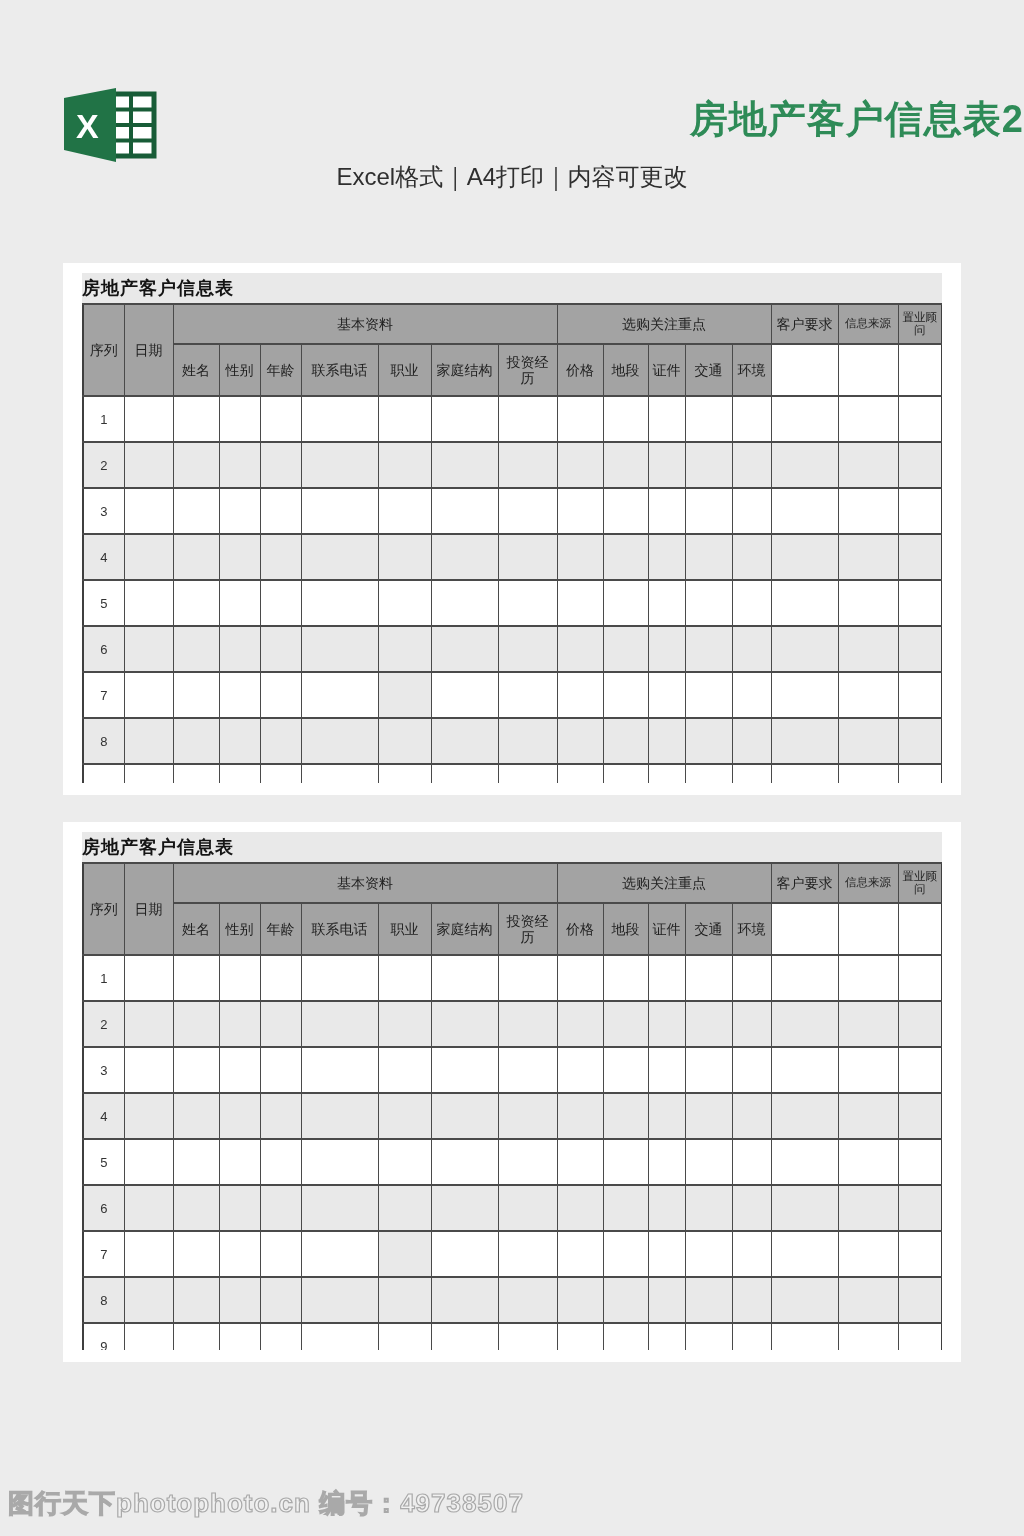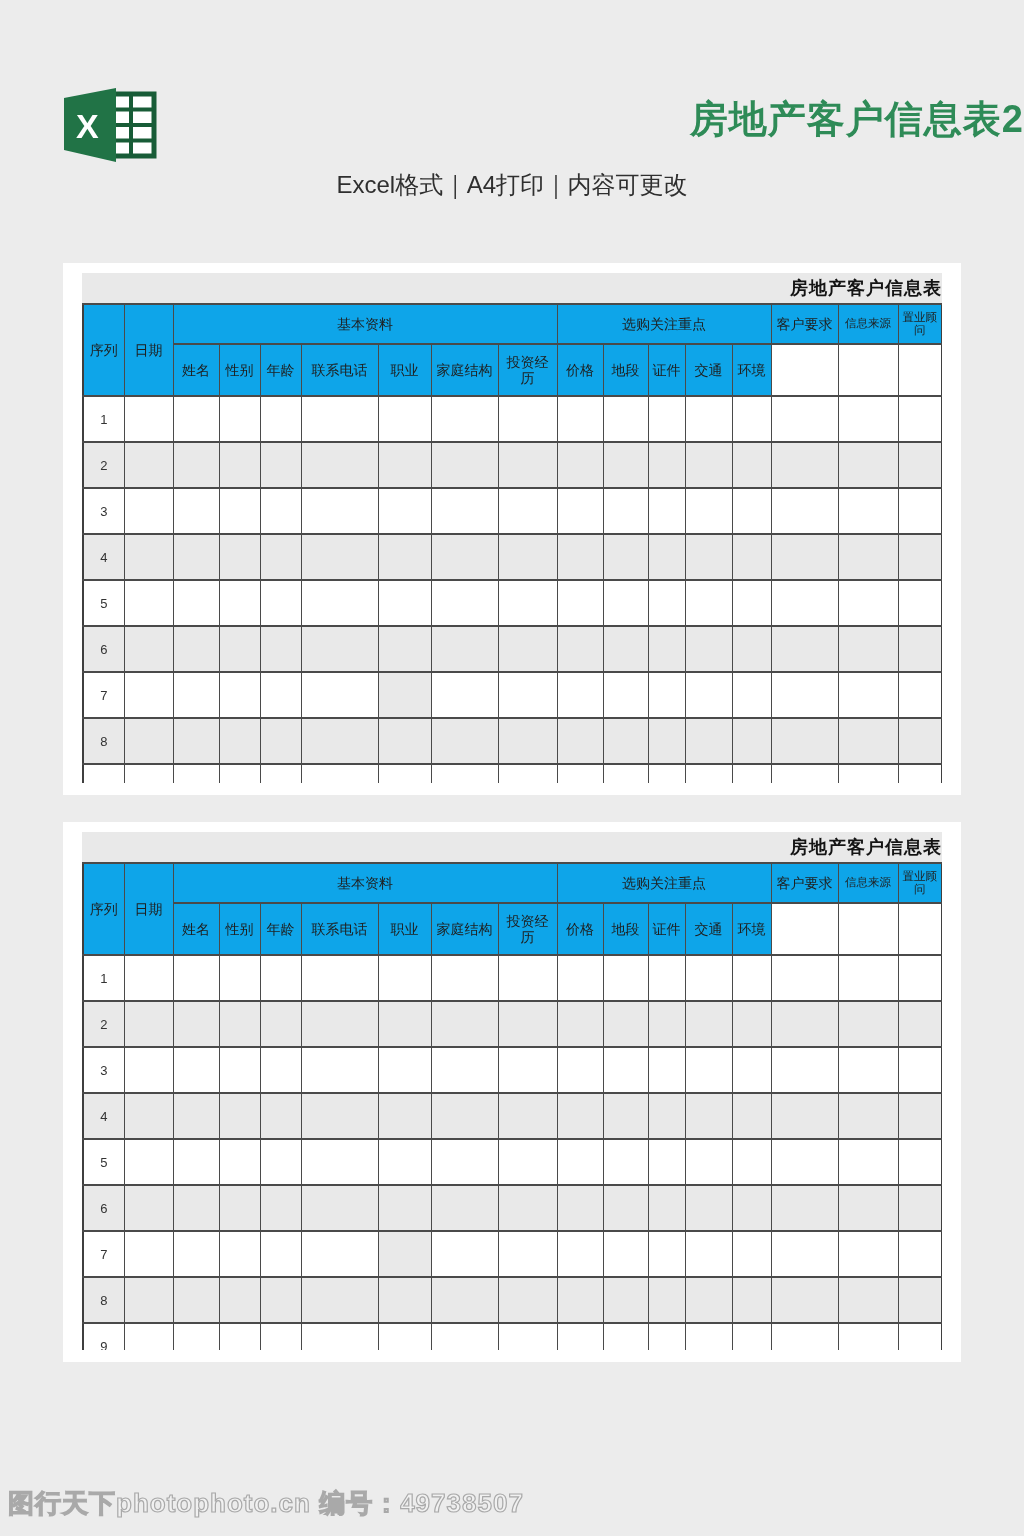--- a/index.html
+++ b/index.html
@@ -15,37 +15,37 @@
   
   .hero-logo { position:absolute; left:64px; top:86px; width:94px; height:78px; }
   .page-title {
     position:absolute; top:94px; left:0; right:0;
     margin:0; text-align:right;
     font-size:38px; font-weight:bold; letter-spacing:1px;
     color:#2e8b57;
   }
   .page-subtitle {
     position:absolute; top:157px; left:0; right:0;
-    margin:12px; text-align:center;
+    margin:4px; text-align:center;
     font-size:24px; color:#2f2f2f;
   }
 
   
   .card {
     position:absolute; left:63px; width:898px;
     background:#ffffff;
     padding:10px 19px 12px;
   }
   .card-1 { top:263px; height:532px; }
   .card-2 { top:822px; height:540px; }
 
   .sheet-title {
     background:#e9e9e9;
     height:30px; line-height:30px;
-    text-align:right;
+    text-align:left;
     font-size:18px; font-weight:bold; color:#141414;
     letter-spacing:1px;
   }
   .clip { overflow:hidden; position:relative; }
   .card-1 .clip { height:480px; }
   .card-2 .clip { height:488px; }
 
   
   table.sheet {
     border-collapse:collapse;
@@ -59,21 +59,21 @@
     border-bottom-width:2px;
     padding:1px 2px;
     text-align:center;
     vertical-align:middle;
     overflow:hidden;
   }
   thead tr.hr1 { height:40px; }
   thead tr.hr2 { height:52px; }
   tbody tr { height:46px; }
 
-  th { font-weight:normal; font-size:14px; color:#1f1f1f; background:#0ea5e9; line-height:1.15; }
+  th { font-weight:normal; font-size:14px; color:#1f1f1f; background:#a3a3a3; line-height:1.15; }
   th.small { font-size:11.5px; }
   th.blank-sub { background:#ffffff; }
   td { font-size:13px; color:#333333; background:#ffffff; }
   tbody tr.zebra td { background:#e9e9e9; }
   td.shade { background:#e9e9e9; }
 
   
   .watermark {
     position:absolute; left:8px; top:1486px;
     font-size:26px; font-weight:bold; letter-spacing:1px;

